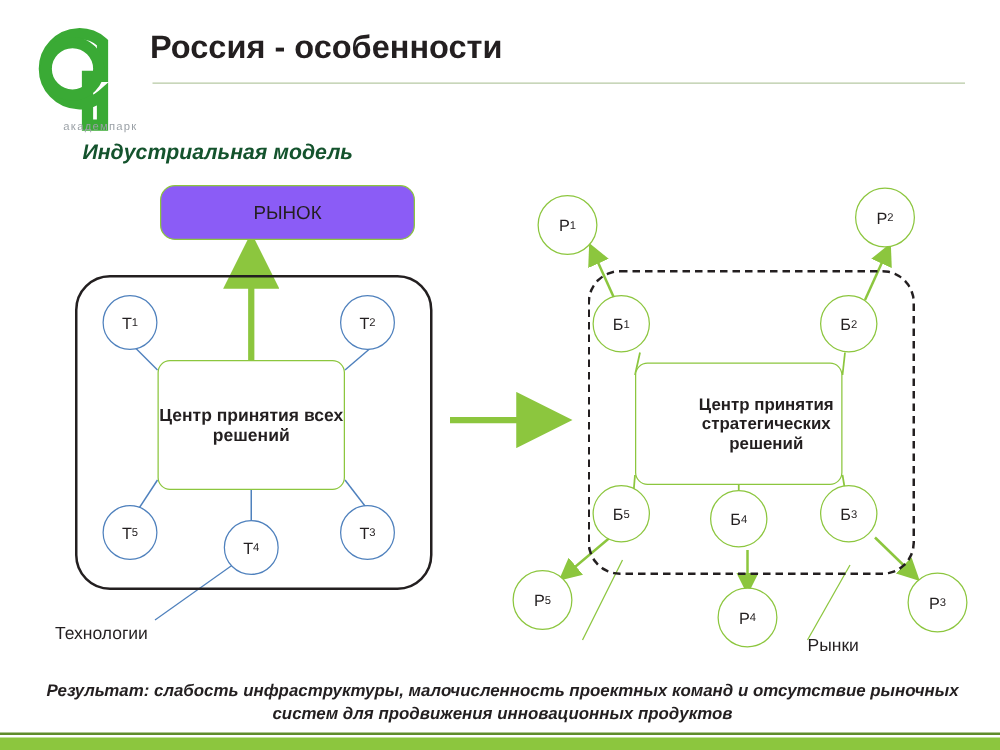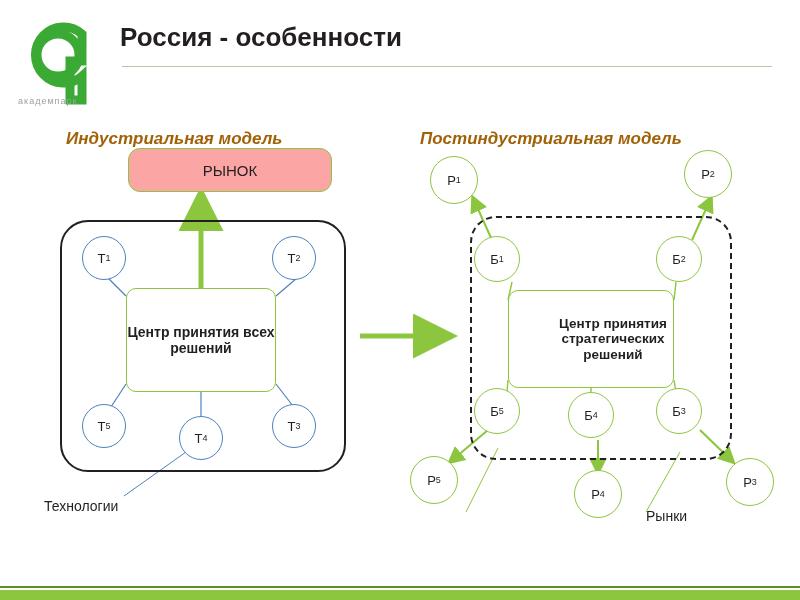--- a/index.html
+++ b/index.html
@@ -27,21 +27,21 @@
     top: 14px;
     width: 86px;
     height: 96px;
   }
   .logo svg { display: block; }
   .logo-caption {
     position: absolute;
     left: 18px;
     top: 96px;
     width: 92px;
-    text-align: left;
+    text-align: right;
     font-size: 9px;
     letter-spacing: 1px;
     color: #9aa0a6;
   }
 
   
   .title {
     position: absolute;
     left: 120px;
     top: 22px;
@@ -59,23 +59,22 @@
     height: 1px;
     background: #b7c9a4;
   }
 
   
   .sec-head {
     position: absolute;
     font-size: 17px;
     font-weight: bold;
     font-style: italic;
-    color: #a16207;
+    color: #14532d;
     line-height: 1.15;
-    margin-top: 17px;
   }
   .sec-left { left: 66px; top: 112px; width: 240px; }
   .sec-right { left: 420px; top: 112px; width: 300px; }
 
   
   .node {
     position: absolute;
     box-sizing: border-box;
     display: flex;
     align-items: center;
@@ -110,21 +109,21 @@
   .sub { font-size: 9px; vertical-align: sub; }
 
   .market-box {
     position: absolute;
     left: 128px;
     top: 148px;
     width: 202px;
     height: 42px;
     border: 1.8px solid #8cc63e;
     border-radius: 12px;
-    background: #fca5a5;
+    background: #8b5cf6;
     display: flex;
     align-items: center;
     justify-content: center;
     font-size: 15px;
   }
 
   .round-rect-black {
     position: absolute;
     left: 60px;
     top: 220px;
@@ -226,21 +225,20 @@
       <path d="M60 20 A28 28 0 1 0 60 62 L60 86 L48 86 L48 47 L60 47 Z" fill="none" stroke="#3aaa35" stroke-width="9" stroke-linejoin="miter"></path>
       <circle cx="36" cy="41" r="21" fill="none" stroke="#3aaa35" stroke-width="9"></circle>
     </svg>
   </div>
   <div class="logo-caption">академпарк</div>
 
   <div class="title">Россия - особенности</div>
   <div class="title-rule"></div>
 
   <div class="sec-head sec-left">Индустриальная модель</div>
-  <div class="sec-head sec-right">Постиндустриальная модель</div>
 
   <svg class="lines" width="800" height="600">
     <defs>
       <marker id="arrGreen" markerWidth="9" markerHeight="9" refX="7" refY="4.5" orient="auto">
         <path d="M0,0 L9,4.5 L0,9 z" fill="#8cc63e"></path>
       </marker>
     </defs>
 
     <g stroke="#4f81bd" stroke-width="1.2" fill="none">
       <line x1="126" y1="296" x2="108" y2="278"></line>
@@ -355,15 +353,16 @@
     <span>Б</span>
       <span class="sub">5</span>
   </div>
 
   <div class="center-box center-right">
     <span>Центр принятия стратегических решений</span>
   </div>
 
   <div class="caption cap-markets">Рынки</div>
 
+  <div class="footer">Результат: слабость инфраструктуры, малочисленность проектных команд и отсутствие рыночных систем для продвижения инновационных продуктов</div>
   <div class="footer-rule2"></div>
   <div class="footer-rule"></div>
 </div>
 
 </body></html>

